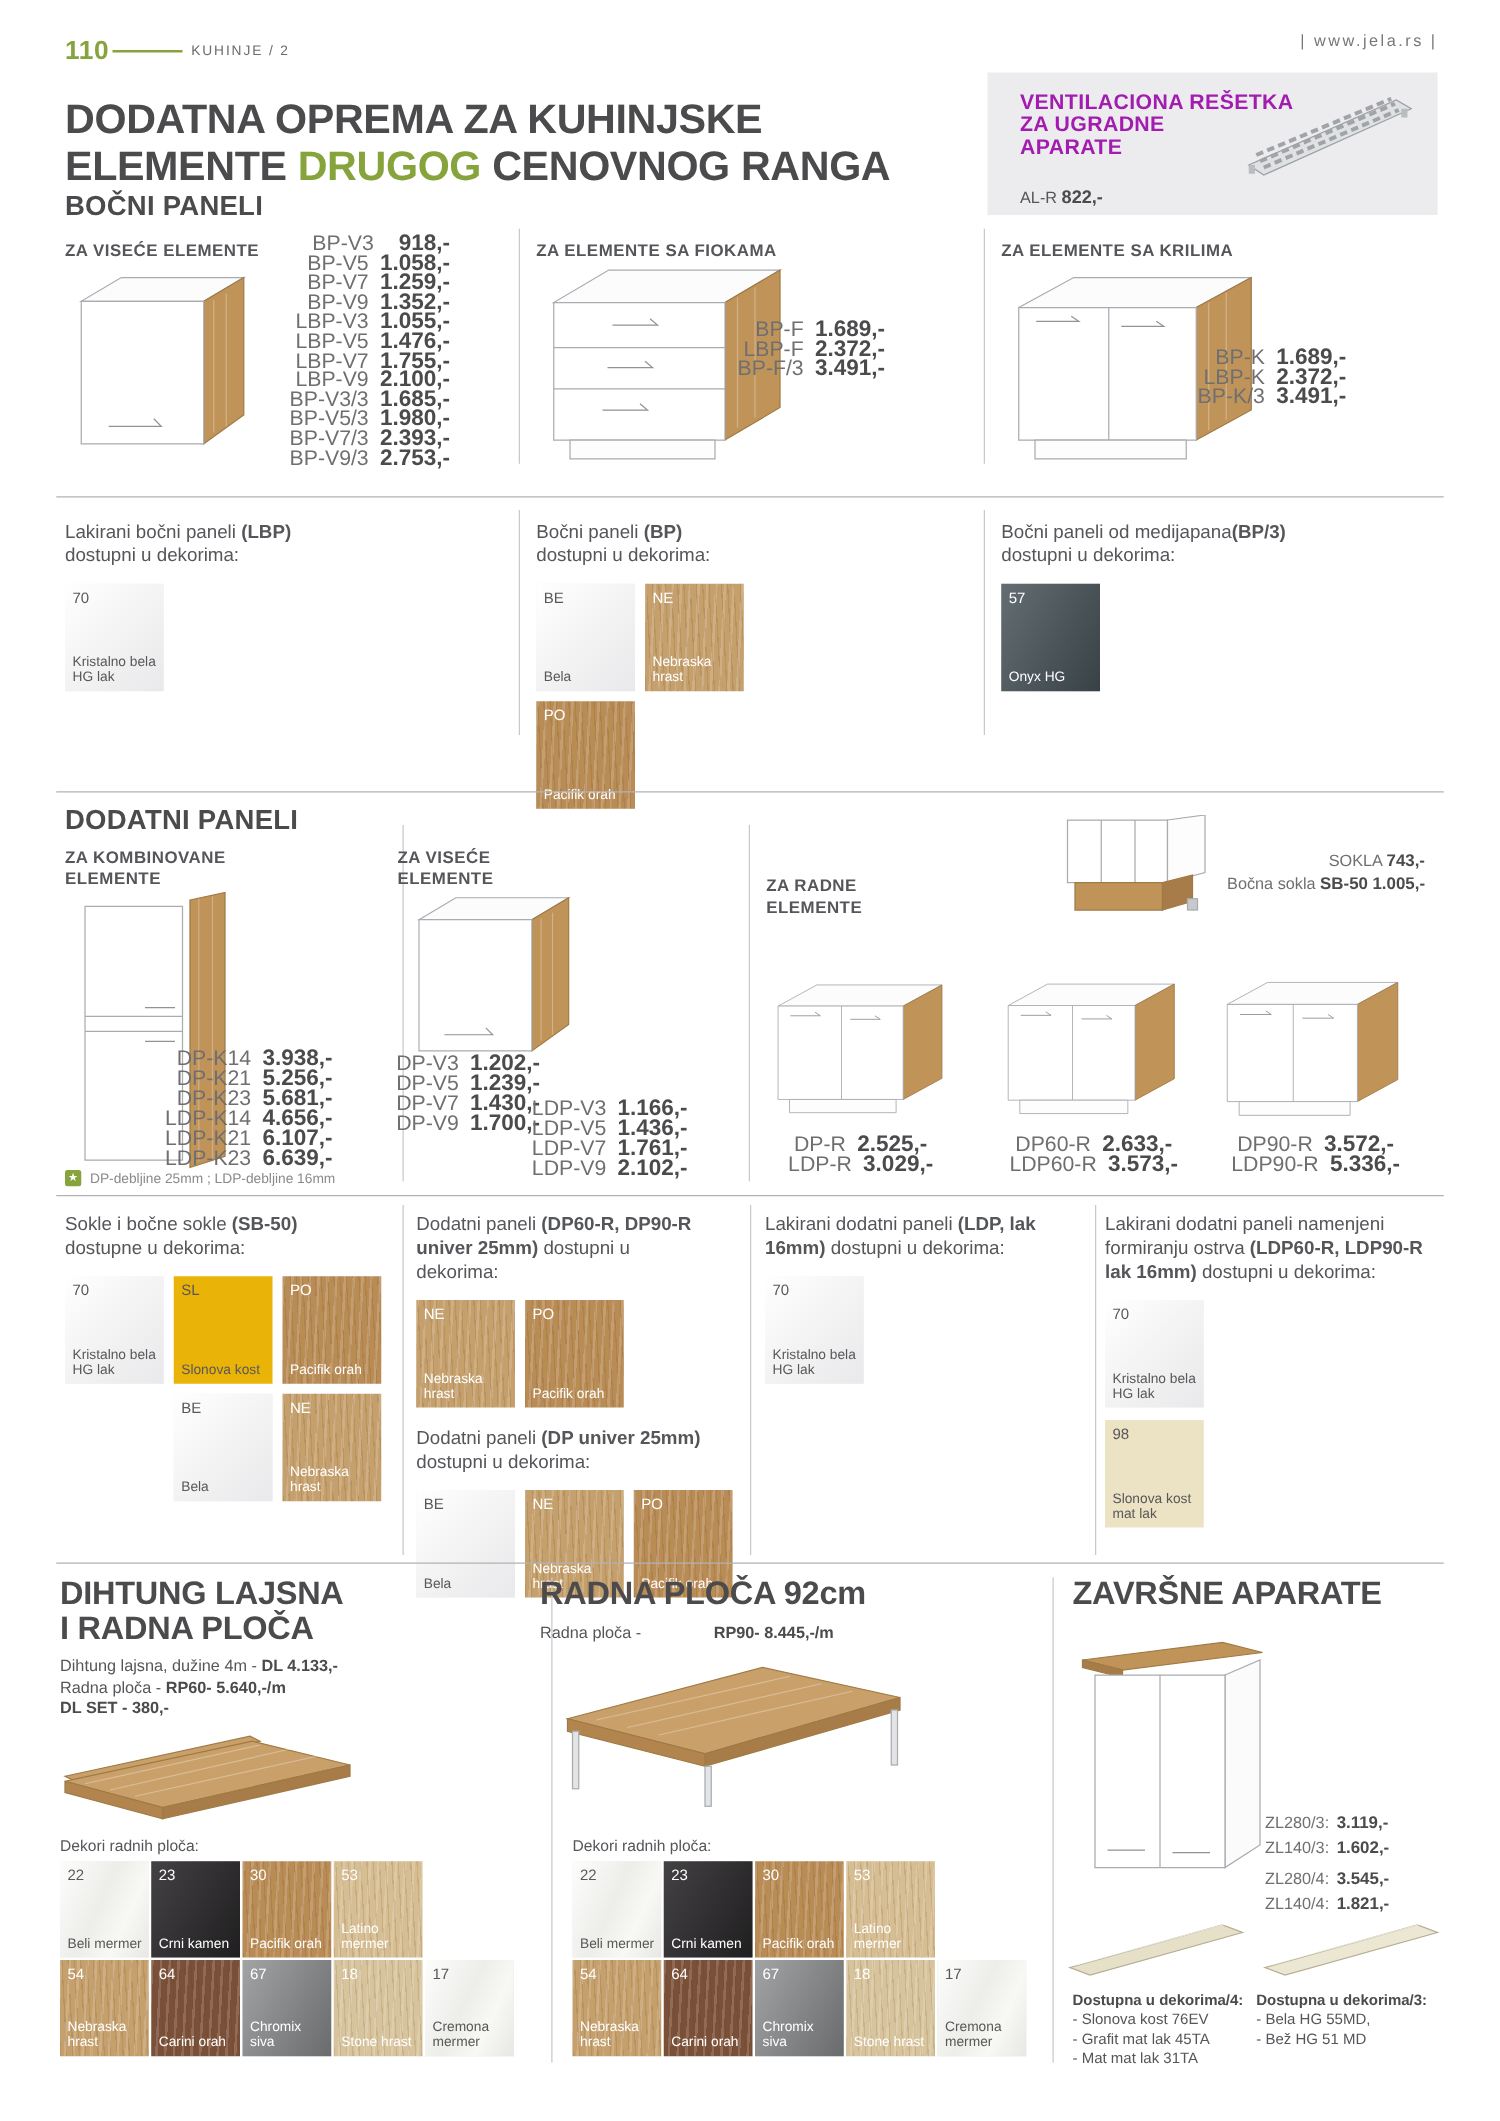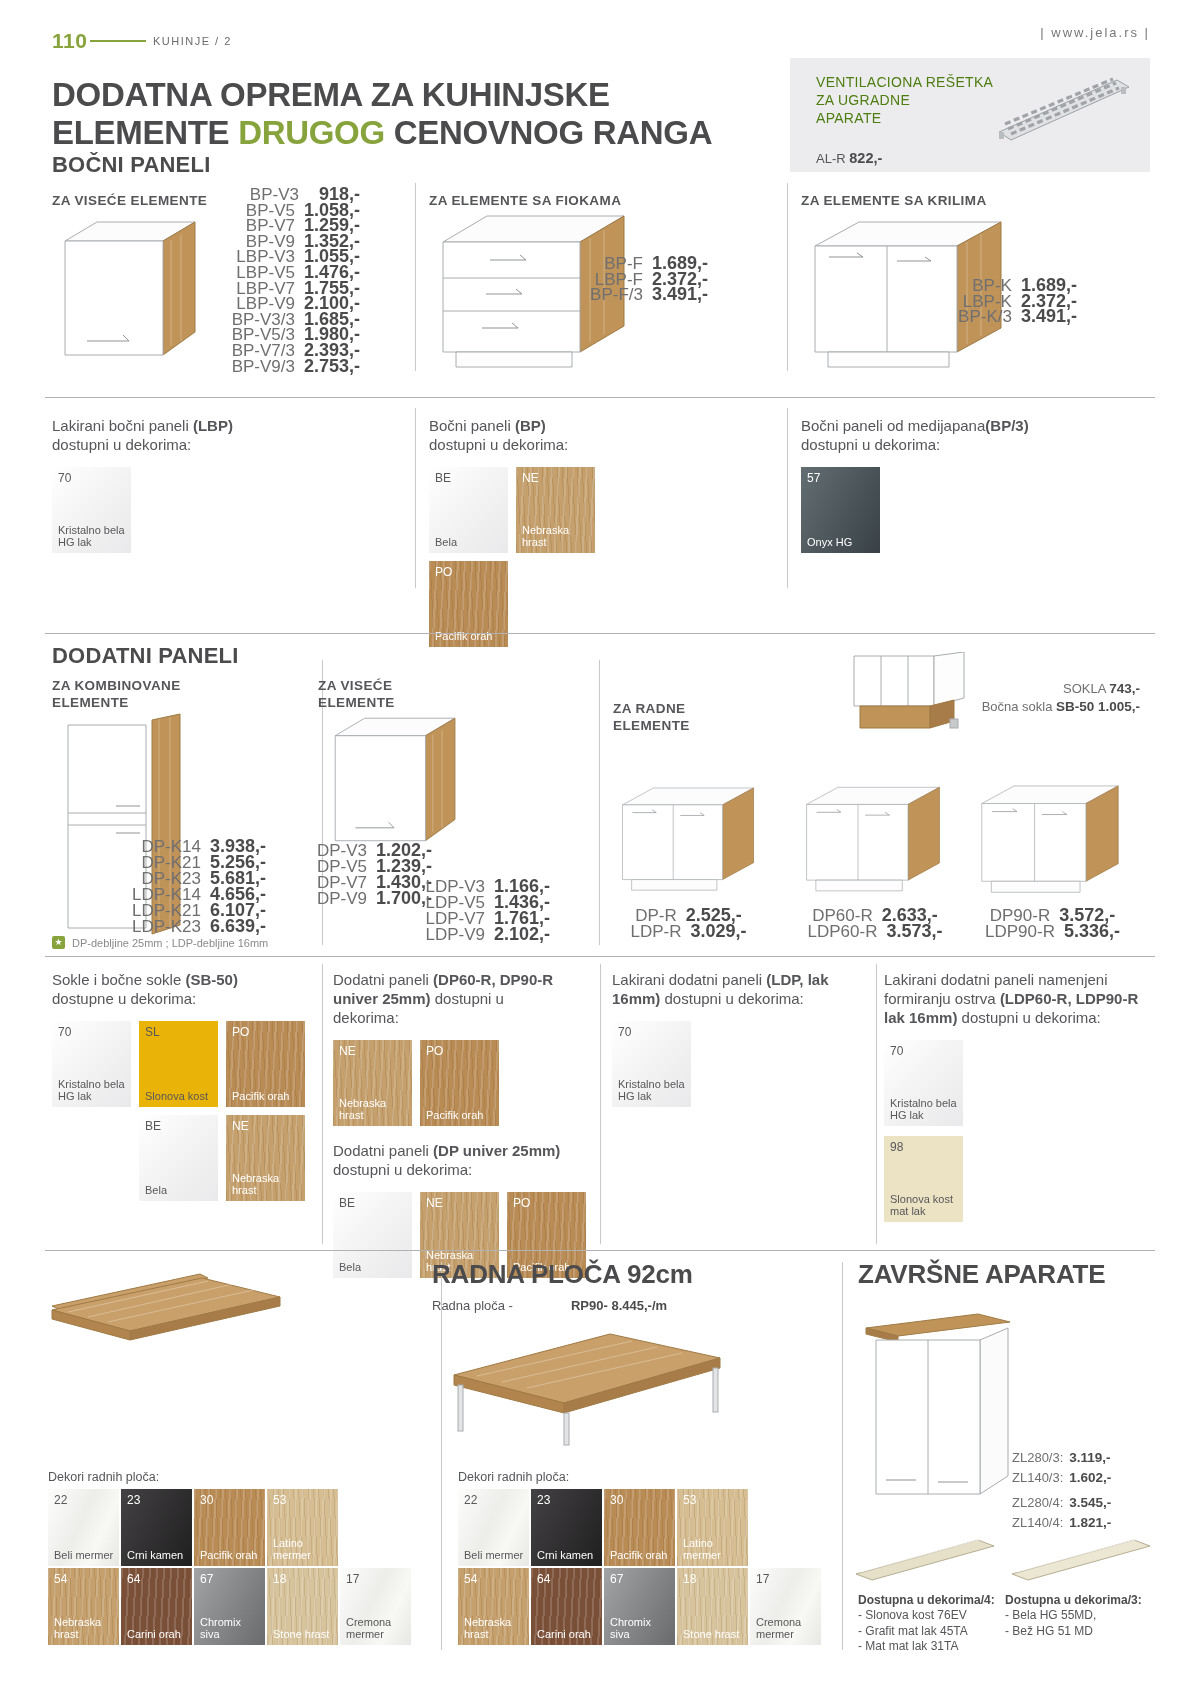--- a/index.html
+++ b/index.html
@@ -10,21 +10,21 @@
   
   .hdr-num{font-size:21px;font-weight:700;color:var(--green,#87a33c);letter-spacing:.5px}
   .hdr-line{height:2px;background:var(--green,#87a33c)}
   .hdr-crumb{font-size:11px;letter-spacing:1.5px;color:#6b6b6d}
   .hdr-site{font-size:13px;letter-spacing:2px;color:#77777a}
   
   .main-title{font-size:33px;font-weight:700;line-height:38px;color:var(--dark,#4b4b4d);letter-spacing:-.3px}
   .main-title .accent{color:var(--green,#87a33c)}
   
   .vent-box{background:#ececee}
-  .vent-title{font-size:14px;font-weight:400;line-height:18px;color:#4d7c0f;letter-spacing:.3px}
+  .vent-title{font-size:17px;font-weight:700;line-height:18px;color:#a21caf;letter-spacing:.3px}
   .vent-price{font-size:13px;color:#55565a;margin-top:9px}
   .vent-price .b{font-size:14.5px;font-weight:700;color:var(--dark,#4b4b4d)}
   
   .sec-h{font-size:22px;font-weight:700;letter-spacing:.2px;color:var(--dark,#4b4b4d)}
   .sub-h{font-size:13.5px;font-weight:700;letter-spacing:.4px;color:#55565a;line-height:17px}
   
   .hrule{height:1px;background:#b2b2b4}
   .vrule{width:1px;background:#c9c9cb}
   
   .plist{display:flex;flex-direction:column}
@@ -528,20 +528,29 @@
         </div>
     </div>
   </div>
 
   <div class="abs hrule" style="left:45px;top:1250px;width:1110px"></div>
 
   <div class="abs vrule" style="left:441px;top:1262px;height:388px"></div>
   <div class="abs vrule" style="left:842px;top:1262px;height:388px"></div>
 
   <div class="abs" style="left:48px;top:1260px;width:385px">
+    <h2 class="big-h">
+        <div>DIHTUNG LAJSNA</div>
+        <div>I RADNA PLOČA</div>
+      </h2>
+    <div style="margin-top:9px">
+      <div class="info-line"><span class="seg">Dihtung lajsna, dužine 4m - </span><span class="seg b">DL 4.133,-</span></div>
+      <div class="info-line"><span class="seg">Radna ploča - </span><span class="seg b">RP60- 5.640,-/m</span></div>
+      <div class="info-line"><span class="seg b">DL SET - 380,-</span></div>
+    </div>
     <svg style="margin-top:8px" width="240" height="92" viewBox="0 0 240 92">
       <polygon points="4,38 152,6 160,10 12,42" fill="#c9a06a" stroke="#9f7a45"></polygon>
       <polygon points="4,42 154,10 232,29 82,63" fill="#c9a06a" stroke="#9f7a45"></polygon>
       <path d="M20 44 L160 13 M40 49 L185 16 M60 54 L210 21" stroke="rgba(255,255,255,.3)" fill="none"></path>
       <polygon points="82,63 232,29 232,38 82,72" fill="#a87c48" stroke="#9f7a45"></polygon>
       <polygon points="4,42 82,63 82,72 4,51" fill="#b2854e" stroke="#9f7a45"></polygon>
     </svg>
   </div>
 
   <div class="abs" style="left:48px;top:1470px">

